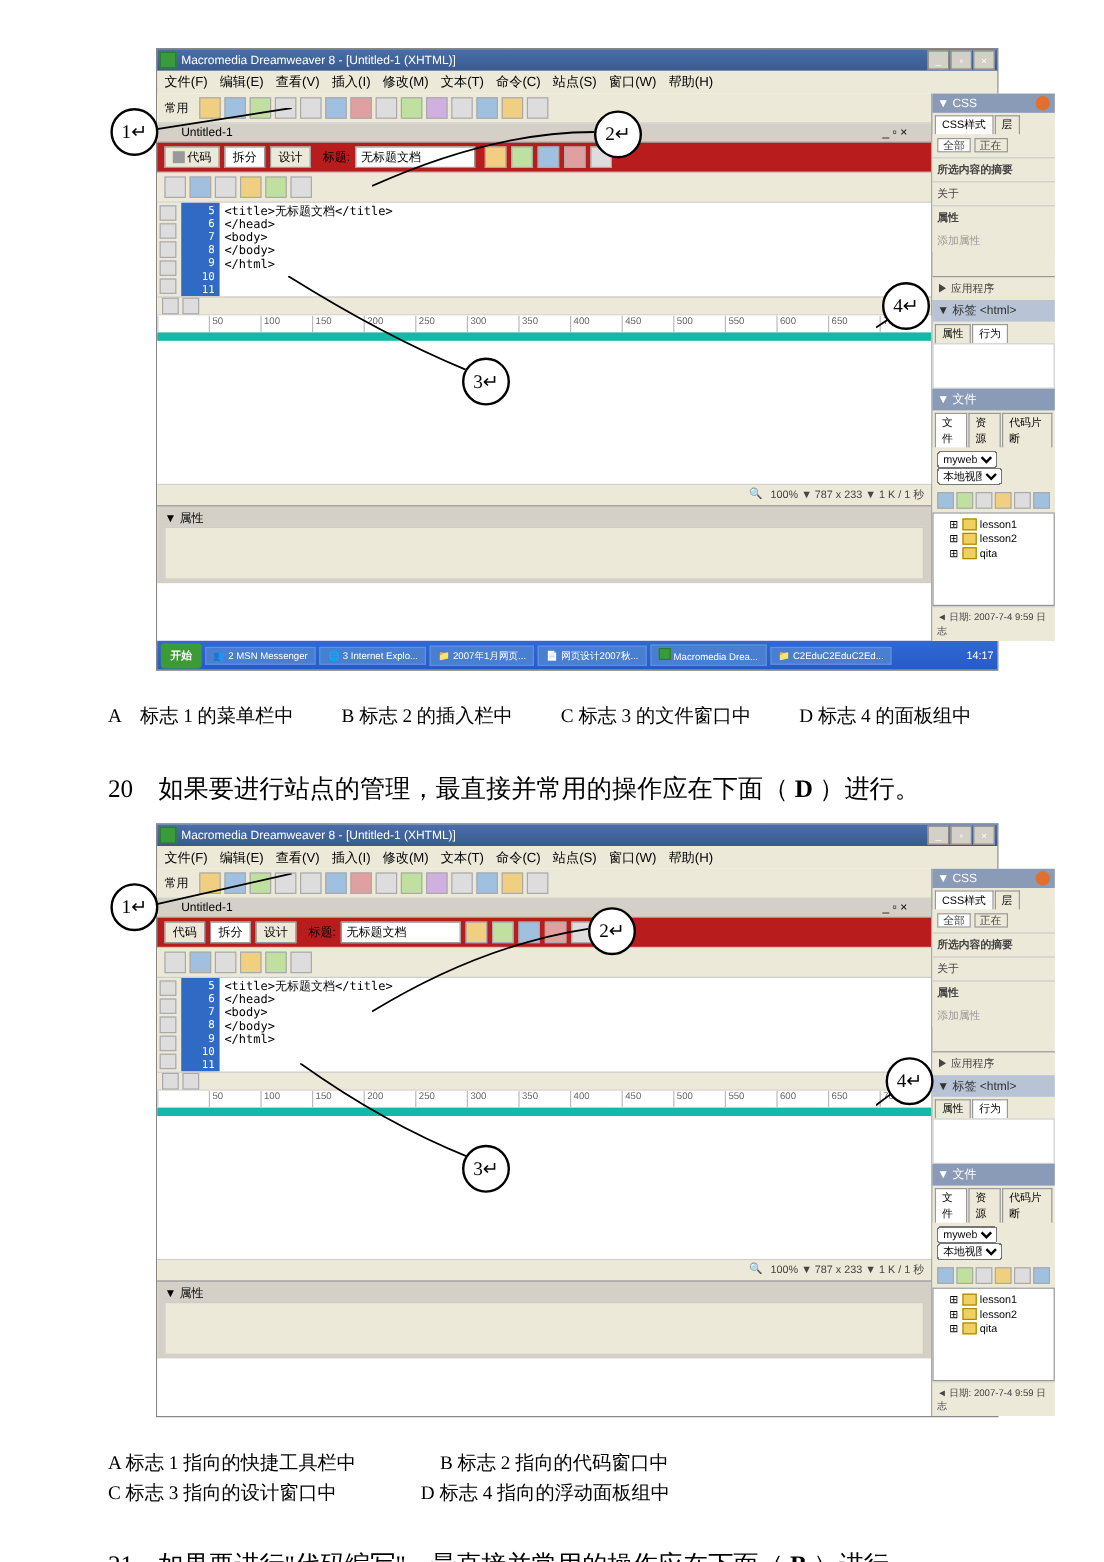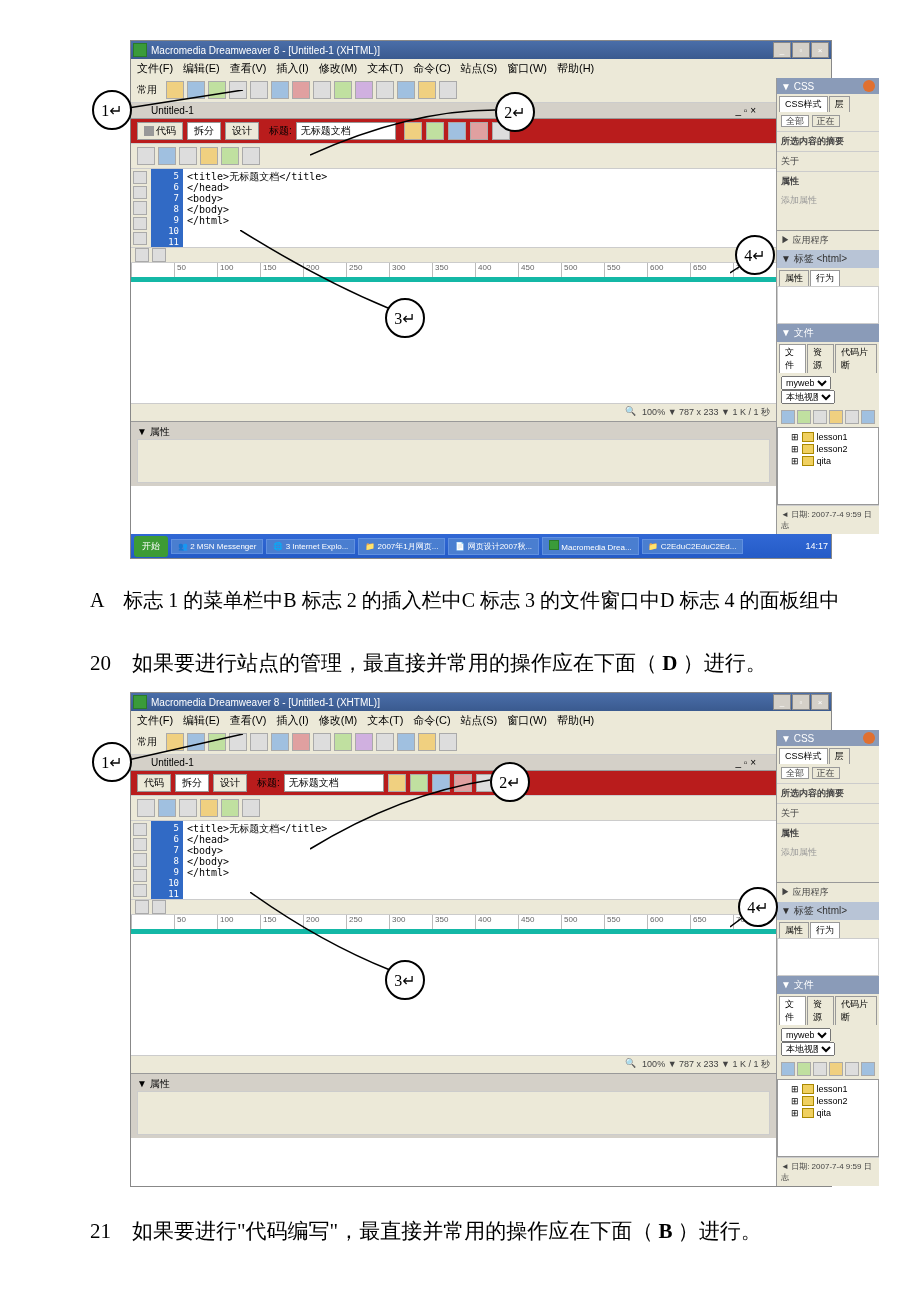--- a/index.html
+++ b/index.html
@@ -27,42 +27,42 @@
 .vb-input{border:1px solid #999;background:#fff;padding:1px 4px;width:90px;font-size:10px}
 .mini-tb{background:#ece9d8;padding:3px 6px;display:flex;gap:3px;border-bottom:1px solid #ccc}
 .code-area{display:flex;height:78px;background:#fff}
 .code-gutter{width:28px;background:#e8e8e8;color:#666;text-align:right;padding:2px 4px 2px 0;font-family:monospace;font-size:9px;line-height:11px}
 .code-gutter.sel{background:#316ac5;color:#fff}
 .code-body{flex:1;padding:2px 4px;font-family:monospace;font-size:10px;line-height:11px}
 .code-tools{width:16px;background:#ece9d8;display:flex;flex-direction:column;gap:2px;padding:2px}
 .ct-i{width:12px;height:12px;background:#ddd;border:1px solid #aaa}
 .split-bar{height:14px;background:#ece9d8;border-top:1px solid #ccc;border-bottom:1px solid #ccc;display:flex;gap:3px;align-items:center;padding:0 4px}
 .design-area{position:relative;height:140px;background:#fff}
-.ruler-h{height:14px;background:#fff;border-bottom:5px solid #14b8a6;font-size:8px;display:flex;overflow:hidden}
+.ruler-h{height:14px;background:#fff;border-bottom:7px solid #14b8a6;font-size:8px;display:flex;overflow:hidden}
 .ruler-h span{width:40px;border-left:1px solid #bbb;padding-left:2px;color:#666}
 .status-bar{background:#ece9d8;border-top:1px solid #ccc;padding:2px 6px;display:flex;justify-content:flex-end;gap:6px;font-size:9px;color:#444}
 .prop-panel{background:#d4d0c8;border-top:1px solid #999;padding:3px 6px;font-size:10px}
 .prop-body{height:42px;background:#ece9d8;border:1px solid #ccc}
 .right-panels{width:120px;background:#ece9d8;border-left:1px solid #999;display:flex;flex-direction:column;font-size:10px}
 .panel-hdr{background:#8a9bb8;color:#fff;padding:2px 4px;font-size:10px;display:flex;justify-content:space-between;align-items:center}
 .panel-hdr.sub{background:#b8c4d6;color:#333}
 .panel-body{background:#ece9d8;padding:3px 4px;font-size:9px;color:#444}
 .panel-tabs{display:flex;gap:1px;padding:2px 2px 0}
 .panel-tab{border:1px solid #999;border-bottom:none;background:#ece9d8;padding:1px 5px;font-size:9px}
 .panel-tab.act{background:#fff}
 .file-tree{background:#fff;border:1px solid #999;padding:3px;font-size:9px;min-height:70px}
 .file-tree .item{display:flex;align-items:center;gap:3px;padding:1px 0 1px 10px}
 .folder-icon{width:10px;height:8px;background:#f0d060;border:1px solid #aa8800;display:inline-block}
 .taskbar{background:linear-gradient(#3168d5,#245bc7);color:#fff;padding:2px 3px;display:flex;align-items:center;gap:3px;font-size:9px;height:20px}
-.tb-start{background:#3d9b35;padding:4px 8px;border-radius:3px;font-weight:normal}
+.tb-start{background:#3d9b35;padding:4px 8px;border-radius:3px;font-weight:bold}
 .tb-item{background:#4a7ed0;padding:2px 6px;border:1px solid #6090e0;font-size:8px}
 .tray{margin-left:auto;display:flex;gap:3px;align-items:flex-start}
 .callout{position:absolute;z-index:10}
 .bubble{width:36px;height:36px;border:2px solid #000;border-radius:50%;background:#fff;display:flex;align-items:center;justify-content:center;font-family:"Times New Roman",serif;font-size:16px}
-.answers{margin:28px 0 35px 0;font-size:20px;display:flex;flex-wrap:wrap}
+.answers{margin:28px 0 35px 0;font-size:16px;display:flex;gap:40px;flex-wrap:wrap}
 .answers.two-col{display:block}
 .answers.two-col .row{display:flex;gap:70px;margin-bottom:4px}
 .question{margin:30px 0 15px 0;font-size:21px}
 .bold{font-weight:bold}
 .dw-icon{width:12px;height:12px;background:#3a9b3a;border:1px solid #2a7a2a;display:inline-block}
 </style>
 </head>
 <body>
 
 <div class="page">
@@ -531,18 +531,28 @@
         <path d="M140 78 Q70 50 0 0" stroke="#000" fill="none" stroke-width="1.5"></path>
       </svg>
   <div class="callout" style="left:608px;top:195px">
         <div class="bubble">4↵</div>
       </div>
   <svg style="position:absolute;left:600px;top:200px;width:40px;height:40px;z-index:9">
         <line x1="12" y1="26" x2="0" y2="35" stroke="#000" stroke-width="1.5"></line>
       </svg>
 </div>
 
+<div class="answers two-col">
+  <div class="row">
+        <span>A 标志 1 指向的快捷工具栏中</span>
+        <span>B 标志 2 指向的代码窗口中</span>
+      </div>
+  <div class="row">
+        <span>C 标志 3 指向的设计窗口中</span>
+        <span>D 标志 4 指向的浮动面板组中</span>
+      </div>
+</div>
 
 <div class="question">
   <span>21　如果要进行"代码编写"，最直接并常用的操作应在下面（</span> <span class="bold">B</span> <span>）进行。</span>
 </div>
 
 </div>
 
 </body></html>

